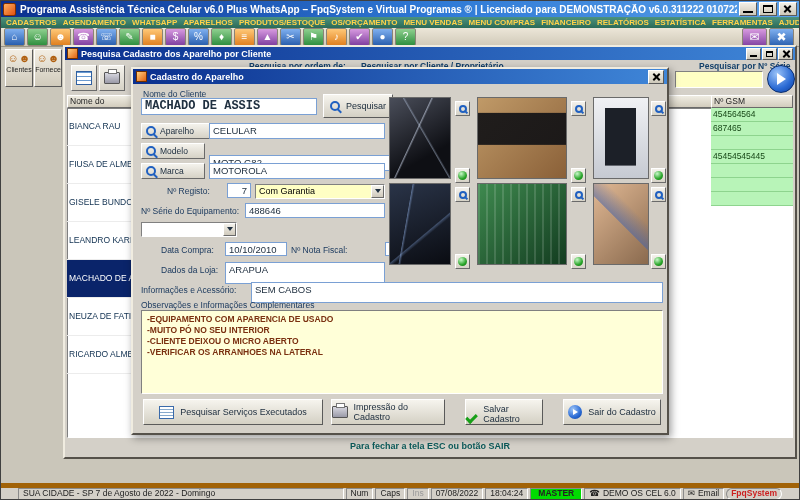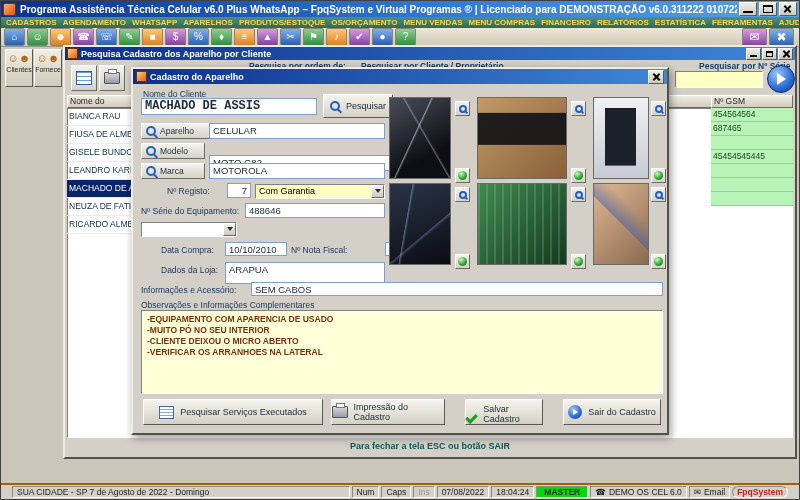--- a/index.html
+++ b/index.html
@@ -63,21 +63,21 @@
     font-size:9px;line-height:15px;padding:0 3px;box-sizing:border-box;}
   .round-blue{position:absolute;border-radius:50%;border:1px solid #082c6e;
     background:radial-gradient(circle at 35% 30%,#9cc4f8,#2a6ad4 60%,#0a3a9a);}
   .round-blue::after{content:"";position:absolute;left:9px;top:7px;width:0;height:0;
     border:6px solid transparent;border-left:9px solid #fff;}
 
   .ghead{position:absolute;height:13px;background:linear-gradient(#efece2,#d2ccbd);
     border:1px solid;border-color:#fff #6a6a6a #6a6a6a #fff;font-size:8.5px;line-height:11px;
     padding:0 2px;box-sizing:border-box;color:#222;overflow:hidden;}
   .gbody{position:absolute;background:#fff;border:1px solid;border-color:#808080 #fff #fff #808080;box-sizing:border-box;}
-  .grow{height:13px;font-size:8.5px;line-height:13px;padding:2px 2px;color:#103050;
+  .grow{height:13px;font-size:8.5px;line-height:13px;padding:12px 2px;color:#103050;
     border-bottom:1px solid #ececec;overflow:hidden;white-space:nowrap;}
   .grow.selected{background:#0a246a;color:#fff;}
   .gcell{height:13px;background:#b8f4b8;border-bottom:1px solid #8ed48e;font-size:8.5px;
     line-height:13px;padding:0 2px;color:#184818;overflow:hidden;white-space:nowrap;}
   .hint{position:absolute;text-align:center;font-size:9px;font-weight:bold;color:#0b5a5a;}
 
   
   .mag{display:inline-block;width:6px;height:6px;border:2px solid #2060c0;border-radius:50%;position:relative;flex:0 0 auto;}
   .mag::after{content:"";position:absolute;width:5px;height:2px;background:#2060c0;transform:rotate(45deg);right:-4px;bottom:-3px;}
   .sphere{display:inline-block;width:9px;height:9px;border-radius:50%;
@@ -138,21 +138,21 @@
   .ph6{background:linear-gradient(45deg,transparent 50%,rgba(70,100,170,.55) 51%,transparent 70%),
        linear-gradient(135deg,#e0b894,#8a6a4e);}
   .pcol{position:absolute;width:15px;display:flex;flex-direction:column;justify-content:space-between;align-items:center;}
   .pbtn{width:15px;height:15px;display:flex;align-items:center;justify-content:center;
     background:linear-gradient(#f4f2ec,#d6d2c6);border:1px solid;border-color:#fff #6a6a6a #6a6a6a #fff;box-sizing:border-box;}
   .pbtn .mag{width:4px;height:4px;border-width:2px;}
   .pbtn .mag::after{width:4px;right:-3px;bottom:-2px;}
 
   
   .statusbar{position:absolute;left:0;bottom:0;width:100%;height:16px;background:#d4d0c8;
-    display:flex;align-items:center;padding:0 10px;box-sizing:border-box;border-top:2px solid #a16207;}
+    display:flex;align-items:center;padding:0 16px;box-sizing:border-box;border-top:5px solid #a16207;}
   .seg{height:12px;margin:0 1px;font-size:8.5px;line-height:11px;padding:0 4px;display:flex;align-items:center;gap:3px;
     border:1px solid;border-color:#8a8a8a #fff #fff #8a8a8a;color:#222;white-space:nowrap;overflow:hidden;box-sizing:border-box;}
   .seg.city{flex:1;}
   .seg.off{color:#9a9a9a;}
   .seg.master{background:#00dc00;font-weight:bold;justify-content:center;min-width:52px;}
   .seg.brand{color:#cc2020;font-weight:bold;border-radius:6px;}
 </style>
 </head>
 <body>
 
@@ -324,21 +324,21 @@
 
     <span class="dlabel" style="left:28px;top:176px;">Data Compra:</span>
     <div class="fld" style="left:92px;top:173px;width:62px;height:14px;">10/10/2010</div>
     <span class="dlabel" style="left:158px;top:176px;">Nº Nota Fiscal:</span>
     <div class="fld" style="left:220px;top:173px;width:36px;height:14px;margin-left:32px;">123456</div>
 
     <span class="dlabel" style="left:28px;top:196px;">Dados da Loja:</span>
     <div class="fld" style="left:92px;top:193px;width:160px;height:22px;">ARAPUA</div>
 
     <span class="dlabel" style="left:8px;top:216px;">Informações e Acessório:</span>
-    <div class="fld" style="left:118px;top:213px;width:412px;height:14px;">SEM CABOS</div>
+    <div class="fld" style="left:118px;top:213px;width:412px;height:21px;">SEM CABOS</div>
 
     <span class="dlabel" style="left:8px;top:231px;">Observações e Informações Complementares</span>
     <div class="memo" style="left:8px;top:241px;width:522px;height:84px;">-EQUIPAMENTO COM APARENCIA DE USADO
 -MUITO PÓ NO SEU INTERIOR
 -CLIENTE DEIXOU O MICRO ABERTO
 -VERIFICAR OS ARRANHOES NA LATERAL</div>
 
     <div class="photo ph1" style="left:256px;top:28px;width:62px;height:82px;"></div>
     <div class="pcol" style="left:322px;top:28px;height:82px;padding:4px 0;">
       <span class="pbtn">

